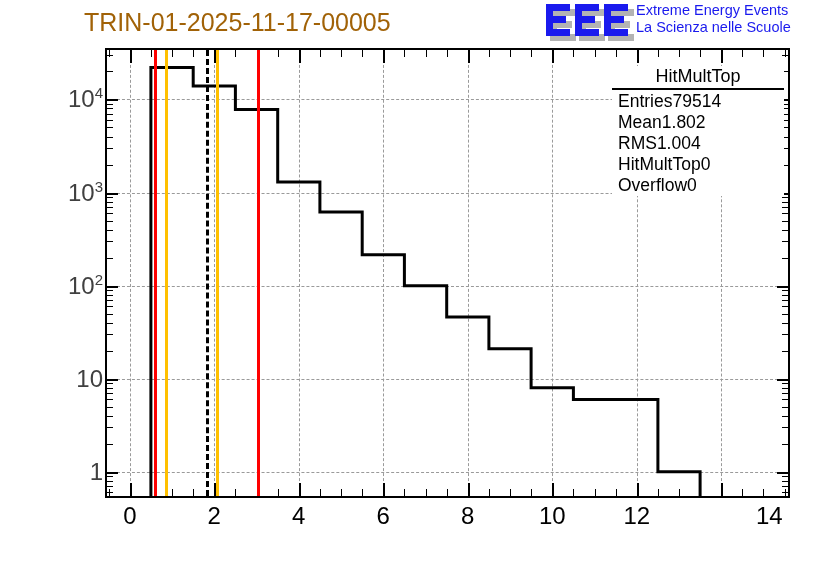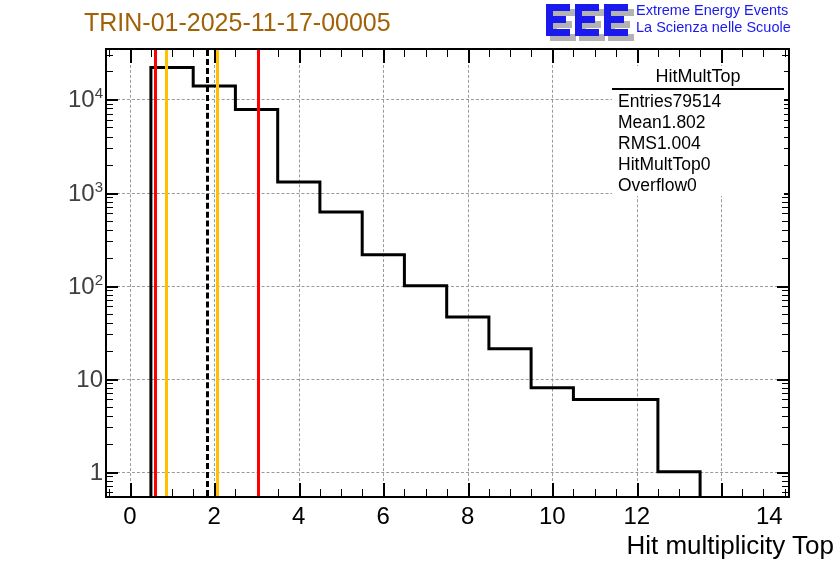--- a/index.html
+++ b/index.html
@@ -324,21 +324,20 @@
       </svg>
     <div id="marker-layer">
         <div class="marker" style="left: 47.3151px; border-left: 3px solid rgb(255, 0, 0);"></div>
         <div class="marker" style="left: 57.8766px; border-left: 3px solid rgb(255, 192, 0);"></div>
         <div class="marker" style="left: 98.8548px; border-left: 3px dashed rgb(0, 0, 0);"></div>
         <div class="marker" style="left: 109.416px; border-left: 3px solid rgb(255, 192, 0);"></div>
         <div class="marker" style="left: 150.395px; border-left: 3px solid rgb(255, 0, 0);"></div>
       </div>
   </div>
 
-  <div class="axis-title">Hit multiplicity Top</div>
 
   <div class="stats-box">
     <div class="stats-title">HitMultTop</div>
     <div class="stats-rule"></div>
     <div id="stats-rows">
         <div class="stats-row">
           <span class="stats-key">Entries</span>
           <span class="stats-val">79514</span>
         </div>
         <div class="stats-row">

